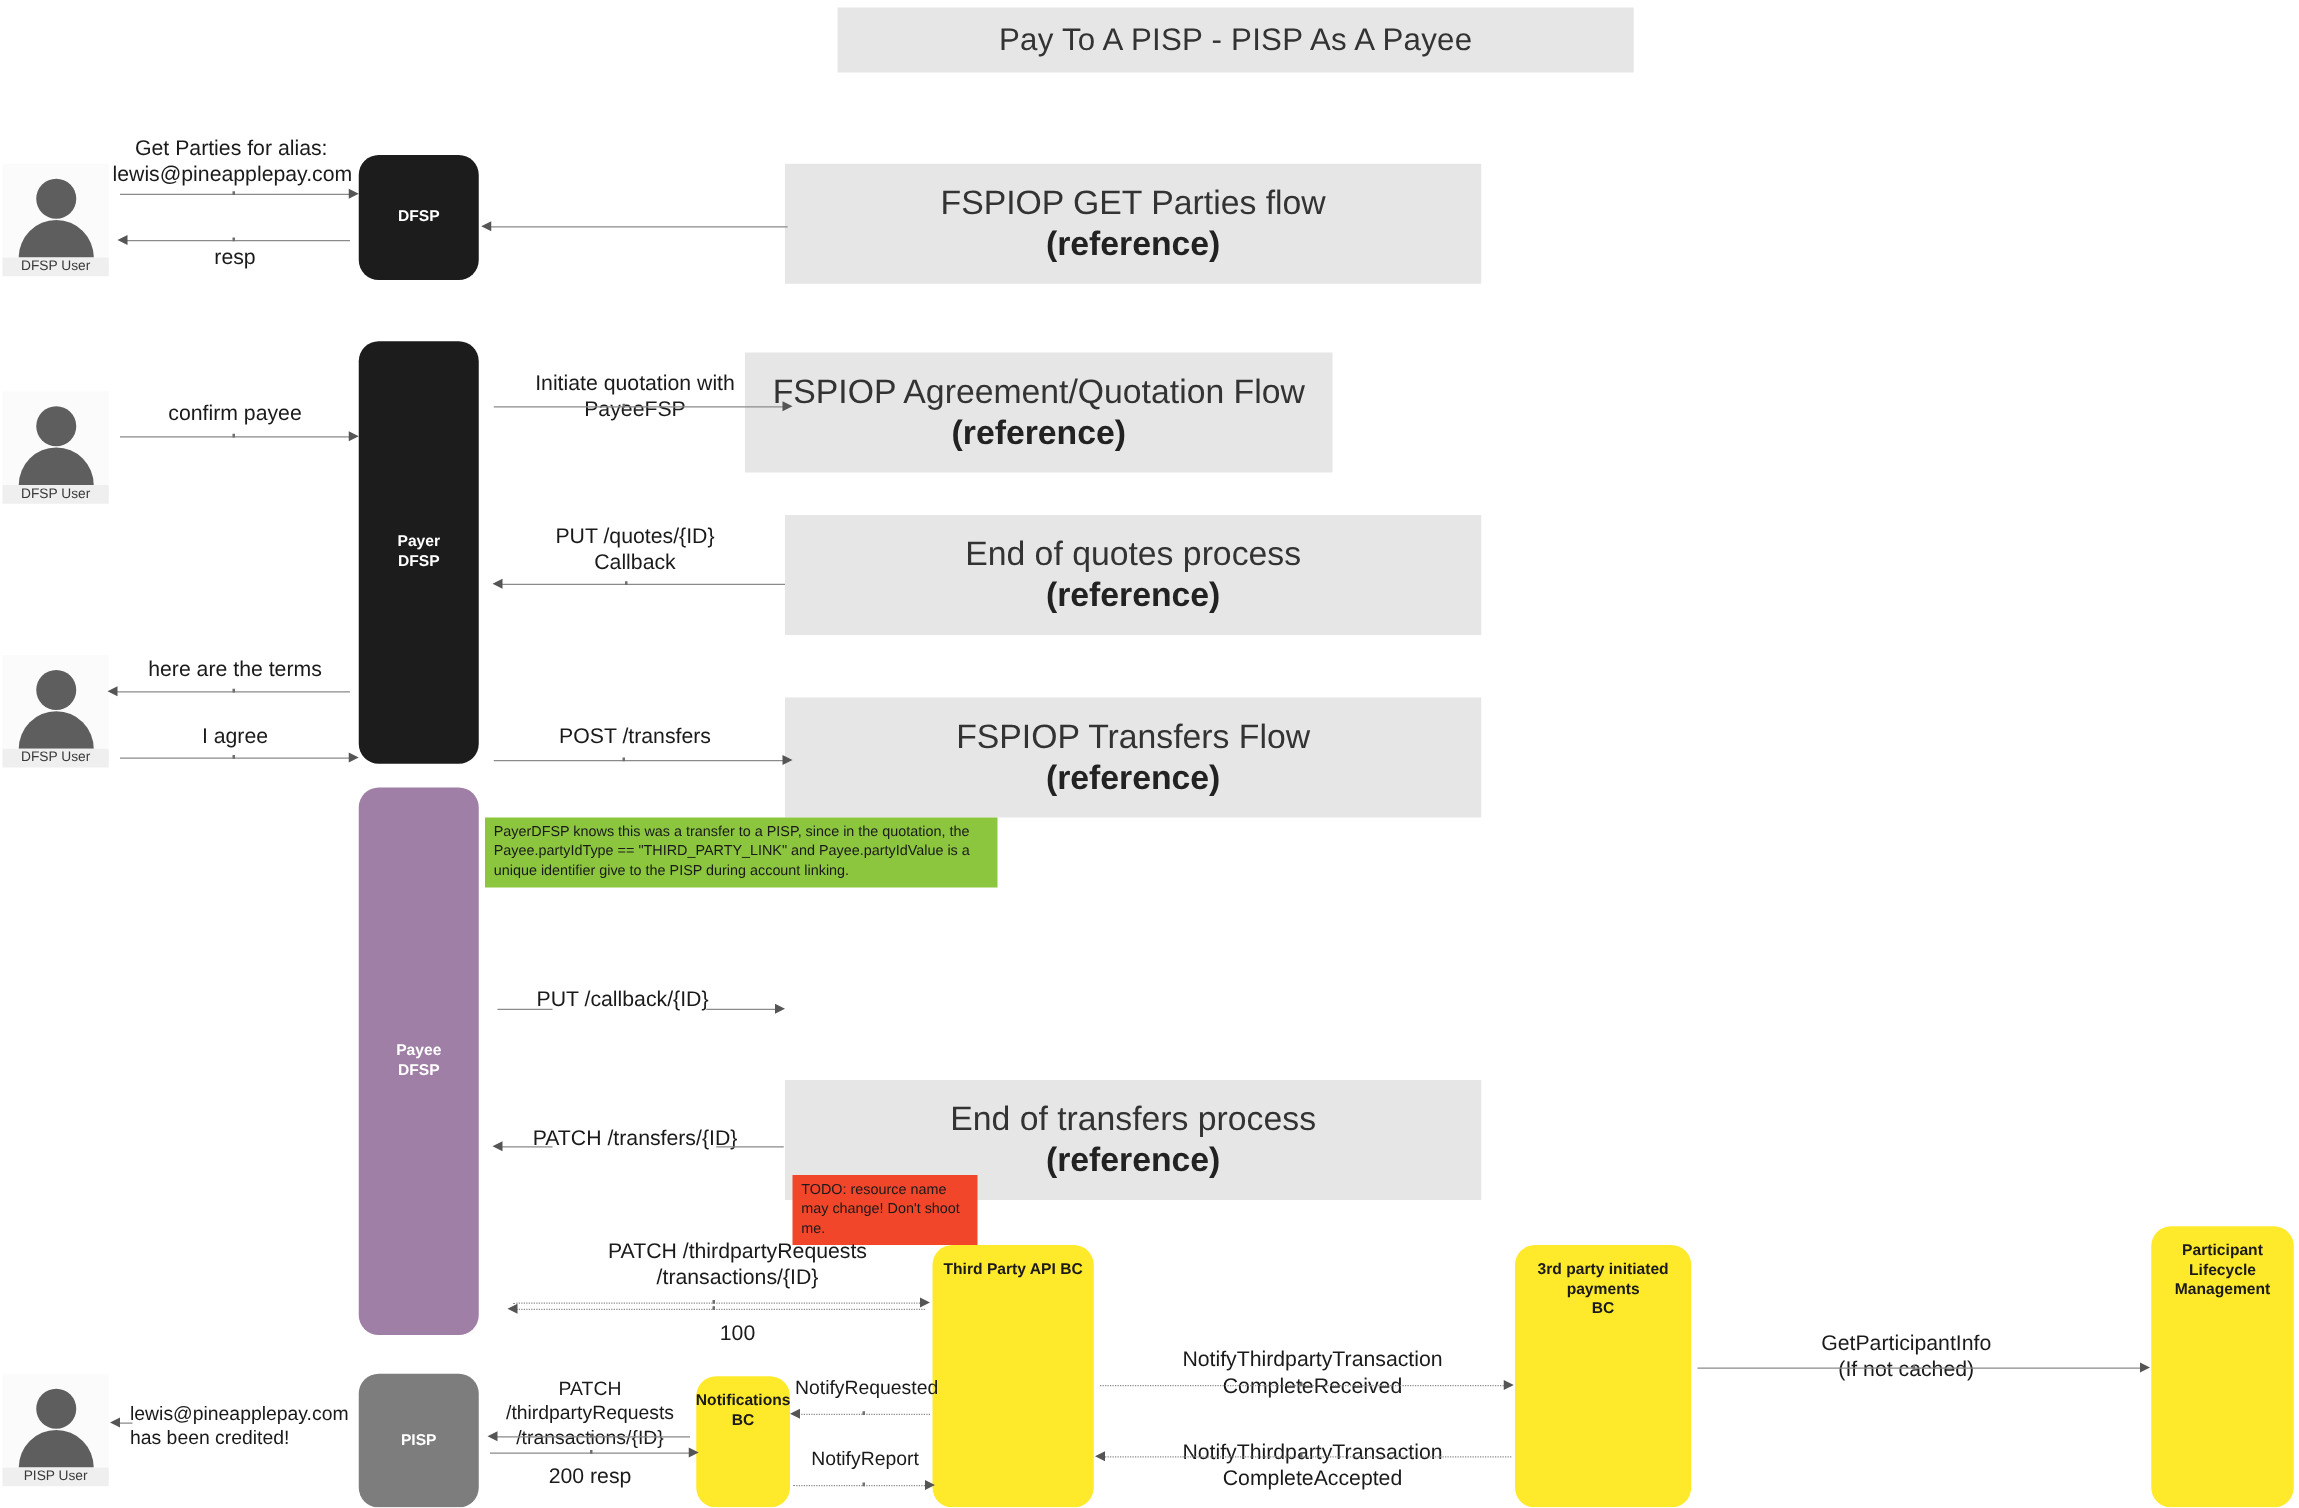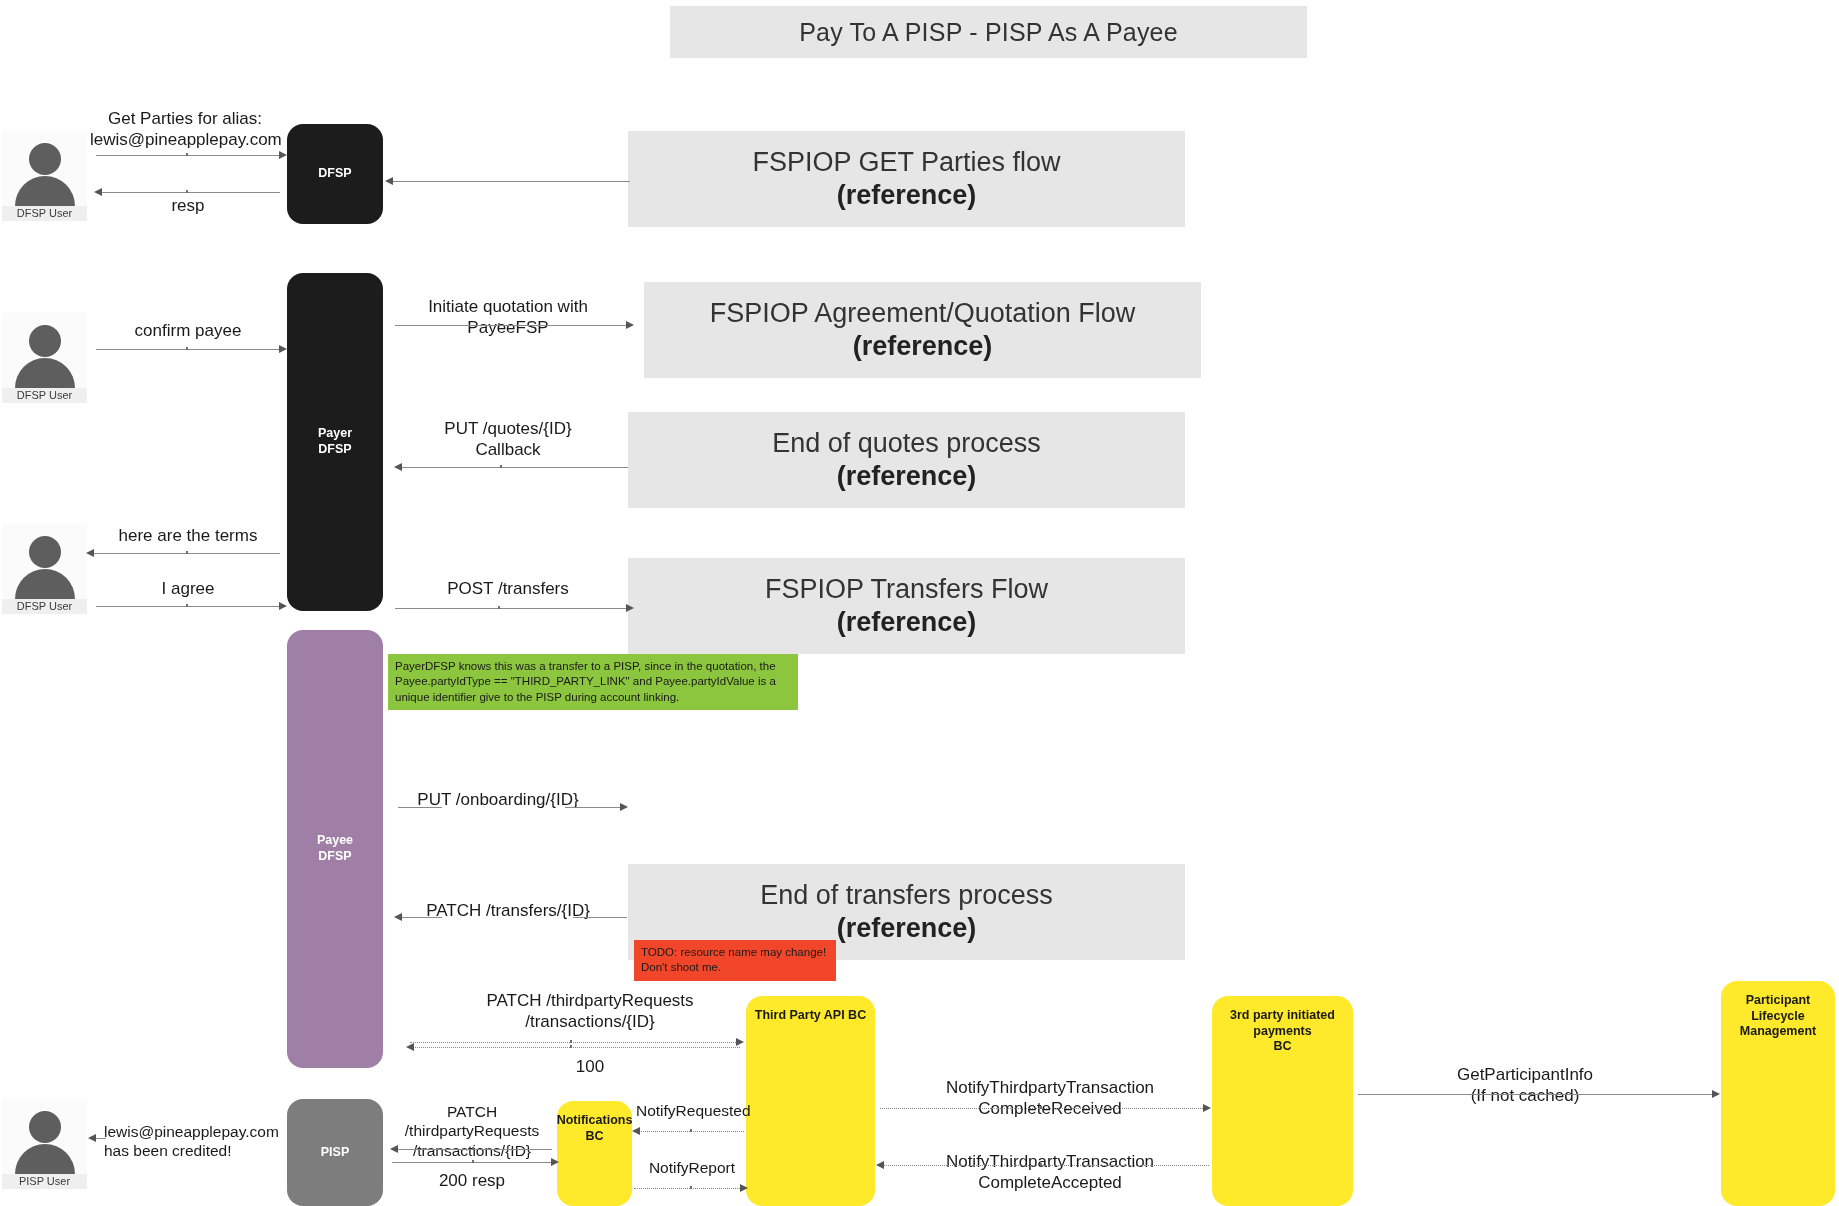--- a/index.html
+++ b/index.html
@@ -129,21 +129,21 @@
 
 <div id="canvas">
 
   <div class="abs title-banner">Pay To A PISP - PISP As A Payee</div>
 
   <div class="abs ref-box" style="left:628px; top:131px; width:557px; height:96px;">
     <div class="ref-title">FSPIOP GET Parties flow</div>
     <div class="ref-sub">(reference)</div>
   </div>
 
-  <div class="abs ref-box" style="left:644px; top:282px; width:557px; height:96px;">
+  <div class="abs ref-box" style="left:596px; top:282px; width:470px; height:96px;">
     <div class="ref-title">FSPIOP Agreement/Quotation Flow</div>
     <div class="ref-sub">(reference)</div>
   </div>
 
   <div class="abs ref-box" style="left:628px; top:412px; width:557px; height:96px;">
     <div class="ref-title">End of quotes process</div>
     <div class="ref-sub">(reference)</div>
   </div>
 
   <div class="abs ref-box" style="left:628px; top:558px; width:557px; height:96px;">
@@ -232,21 +232,21 @@
     <span style="white-space:pre-line;">Participant Lifecycle
 Management</span>
   </div>
 
 
 
   <div class="abs note note-green" style="left:388px; top:654px; width:410px;">PayerDFSP knows this was a transfer to a PISP, since in the quotation, the Payee.partyIdType == "THIRD_PARTY_LINK" and Payee.partyIdValue is a unique identifier give to the PISP during account linking.</div>
 
 
 
-  <div class="abs note note-red" style="left:634px; top:940px; width:202px;">TODO: resource name may change! Don't shoot me.</div>
+  <div class="abs note note-red" style="left:634px; top:940px; width:148px;">TODO: resource name may change! Don't shoot me.</div>
 
   <div class="abs msg">
     <div class="msg-label" style="left:90px; top:108px; width:190px;">Get Parties for alias:
 lewis@pineapplepay.com</div>
     <div class="line" style="left:96px; top:155px; width:184px;"></div>
     <div class="tick" style="left:186px; top:153px;"></div>
     <div class="arrowhead right" style="left:279px; top:151px;"></div>
   </div>
 
   <div class="abs msg">
@@ -298,21 +298,21 @@
   </div>
 
   <div class="abs msg">
     <div class="msg-label" style="left:388px; top:578px; width:240px;">POST /transfers</div>
     <div class="line" style="left:395px; top:608px; width:232px;"></div>
     <div class="tick" style="left:498px; top:606px;"></div>
     <div class="arrowhead right" style="left:626px; top:604px;"></div>
   </div>
 
   <div class="abs msg">
-    <div class="msg-label" style="left:398px; top:789px; width:200px;">PUT /onboarding/{ID}</div>
+    <div class="msg-label" style="left:398px; top:789px; width:200px;">PUT /callback/{ID}</div>
     <div class="line" style="left:398px; top:807px; width:44px;"></div>
     <div class="line" style="left:565px; top:807px; width:56px;"></div>
     <div class="arrowhead right" style="left:620px; top:803px;"></div>
   </div>
 
   <div class="abs msg">
     <div class="msg-label" style="left:398px; top:900px; width:220px;">PATCH /transfers/{ID}</div>
     <div class="line" style="left:398px; top:917px; width:44px;"></div>
     <div class="line" style="left:573px; top:917px; width:54px;"></div>
     <div class="arrowhead left" style="left:394px; top:913px;"></div>

